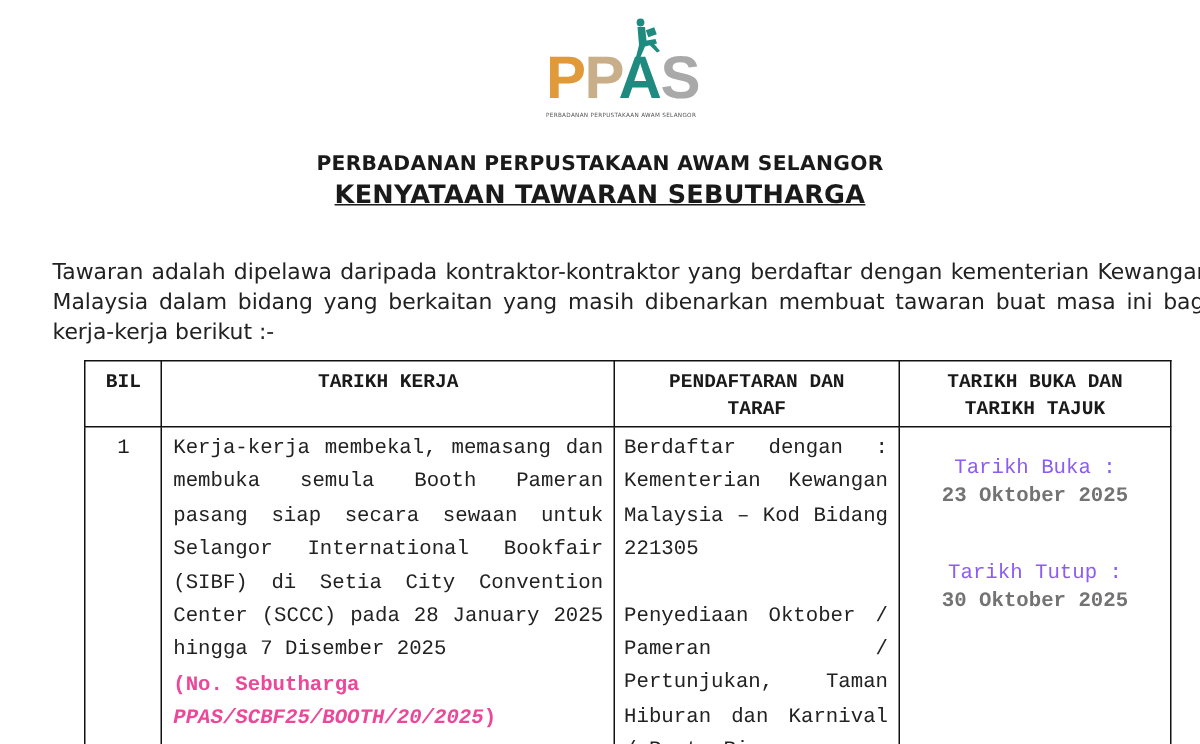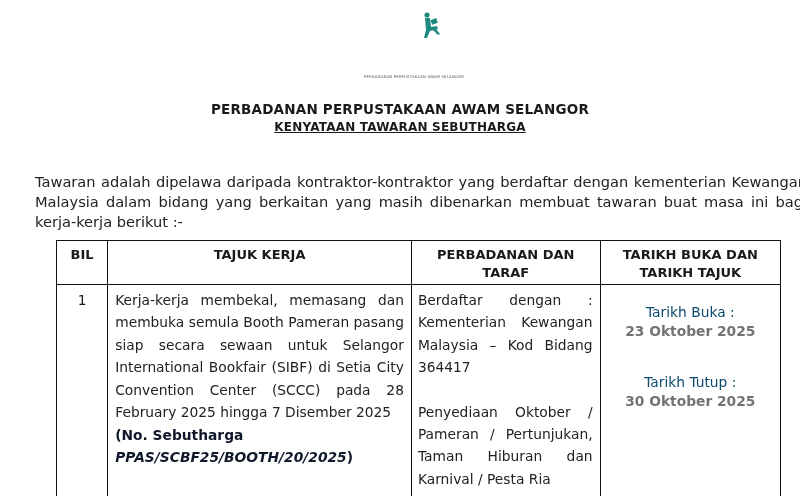--- a/index.html
+++ b/index.html
@@ -11,85 +11,86 @@
   .logo .p1 { color: #e09a3a; }
   .logo .p2 { color: #c9ae8a; }
   .logo .a  { color: #1f8a80; }
   .logo .s  { color: #a9a9a9; }
   .logo .figure { position: absolute; left: 60px; top: 0px; width: 22px; height: 28px; }
   .logo .tag { position: absolute; left: 4px; top: 62px; width: 104px; font-size: 3.8px;
                color: #555; letter-spacing: 0.2px; white-space: nowrap; overflow: hidden; }
   .org { position: absolute; left: 0; width: 800px; top: 101px; text-align: center;
          font-weight: bold; font-size: 13.5px; letter-spacing: 0.2px; }
   .doc-title { position: absolute; left: 0; width: 800px; top: 120px; text-align: center;
-               font-weight: bold; font-size: 12px; text-decoration: underline; letter-spacing: 0.2px; }
+               font-weight: bold; font-size: 17px; text-decoration: underline; letter-spacing: 0.2px; }
   .intro { position: absolute; left: 19px; width: 772px; top: 156px; font-size: 14.6px;
            line-height: 20px; text-align: justify; color: #222; }
   table.tender { position: absolute; left: 56px; top: 240px; width: 725px; border-collapse: collapse;
                  font-size: 13.8px; }
-  table.tender th, table.tender td { border: 1.3px solid #111; vertical-align: top; }
+  table.tender th, table.tender td { border: 1.3px solid #111; vertical-align: top; font-family: Liberation Mono, monospace; }
   table.tender th { font-weight: bold; font-size: 13px; text-align: center; padding: 5px 4px 1px 4px;
                     line-height: 18px; height: 37px; vertical-align: top; }
   .c-bil { width: 45px; }
   .c-tajuk { width: 302px; }
   .c-daftar { width: 191px; }
   .c-tarikh { width: 187px; }
   td.bil { text-align: center; padding-top: 4px; line-height: 22px; }
   td.tajuk { padding: 4px 7px 10px 7px; line-height: 22.4px; text-align: justify; color: #222; }
-  td.tajuk .ref { font-weight: bold; color: #0f172a; line-height: 22px; margin-top: 1px; }
+  td.tajuk .ref { font-weight: bold; color: #ec4899; line-height: 22px; margin-top: 1px; }
   td.tajuk .ref i { font-style: italic; margin-top: 24px; }
   td.daftar { padding: 4px 7px 10px 6px; line-height: 22.4px; text-align: justify; color: #222; }
   td.daftar .gap { height: 22px; }
   td.tarikh { text-align: center; padding: 18px 4px 4px 4px; line-height: 19px; height: 190px; }
-  td.tarikh .lbl { color: #0c4a6e; }
+  td.tarikh .lbl { color: #8b5cf6; }
   td.tarikh .dt { font-weight: bold; color: #737373; }
   td.tarikh .sep { height: 32px; }
 </style>
 </head>
 <body>
 
 <div class="logo">
   <svg class="figure" viewBox="0 0 22 28">
     <circle cx="7" cy="3" r="2.6" fill="#1f8a80"></circle>
     <path d="M5 6 L10 6 L11 15 L17 14 L18 17 L10 19 L7 26 L4 26 L6 18 Z" fill="#1f8a80"></path>
     <rect x="11" y="7" width="6" height="5" fill="#1f8a80" transform="rotate(-20 14 9)"></rect>
     <path d="M15 16 L20 22 L18 23 L13 18 Z" fill="#1f8a80"></path>
   </svg>
+  <div class="letters"><span class="p1">P</span><span class="p2">P</span><span class="a">A</span><span class="s">S</span></div>
   <div class="tag">PERBADANAN PERPUSTAKAAN AWAM SELANGOR</div>
 </div>
 
 <div class="org">PERBADANAN PERPUSTAKAAN AWAM SELANGOR</div>
 <div class="doc-title">KENYATAAN TAWARAN SEBUTHARGA</div>
 
 <p class="intro" style="margin:16px">Tawaran adalah dipelawa daripada kontraktor-kontraktor yang berdaftar dengan kementerian Kewangan Malaysia dalam bidang yang berkaitan yang masih dibenarkan membuat tawaran buat masa ini bagi kerja-kerja berikut :-</p>
 
 <table class="tender">
   <thead>
     <tr>
       <th class="c-bil">BIL</th>
-      <th class="c-tajuk">TAJUK KERJA</th>
+      <th class="c-tajuk">TARIKH KERJA</th>
       <th class="c-daftar">
-        <span>PERBADANAN DAN</span><br><span>TARAF</span>
+        <span>PENDAFTARAN DAN</span><br><span>TARAF</span>
       </th>
       <th class="c-tarikh">
         <span>TARIKH BUKA DAN</span><br><span>TARIKH TAJUK</span>
       </th>
     </tr>
   </thead>
   <tbody>
     <tr>
       <td class="bil">1</td>
       <td class="tajuk">
-        <div>Kerja-kerja membekal, memasang dan membuka semula Booth Pameran pasang siap secara sewaan untuk Selangor International Bookfair (SIBF) di Setia City Convention Center (SCCC) pada 28 February 2025 hingga 7 Disember 2025</div>
+        <div>Kerja-kerja membekal, memasang dan membuka semula Booth Pameran pasang siap secara sewaan untuk Selangor International Bookfair (SIBF) di Setia City Convention Center (SCCC) pada 28 January 2025 hingga 7 Disember 2025</div>
         <div class="ref">
           <span>(No. Sebutharga</span><br><i>PPAS/SCBF25/BOOTH/20/2025</i><span>)</span>
         </div>
       </td>
       <td class="daftar">
-        <div>Berdaftar dengan : Kementerian Kewangan Malaysia – Kod Bidang 364417</div>
+        <div>Berdaftar dengan : Kementerian Kewangan Malaysia – Kod Bidang 221305</div>
         <div class="gap"></div>
         <div>Penyediaan Oktober / Pameran / Pertunjukan, Taman Hiburan dan Karnival / Pesta Ria</div>
       </td>
       <td class="tarikh">
         <div class="lbl">Tarikh Buka :</div>
         <div class="dt">23 Oktober 2025</div>
         <div class="sep"></div>
         <div class="lbl">Tarikh Tutup :</div>
         <div class="dt">30 Oktober 2025</div>
       </td>

